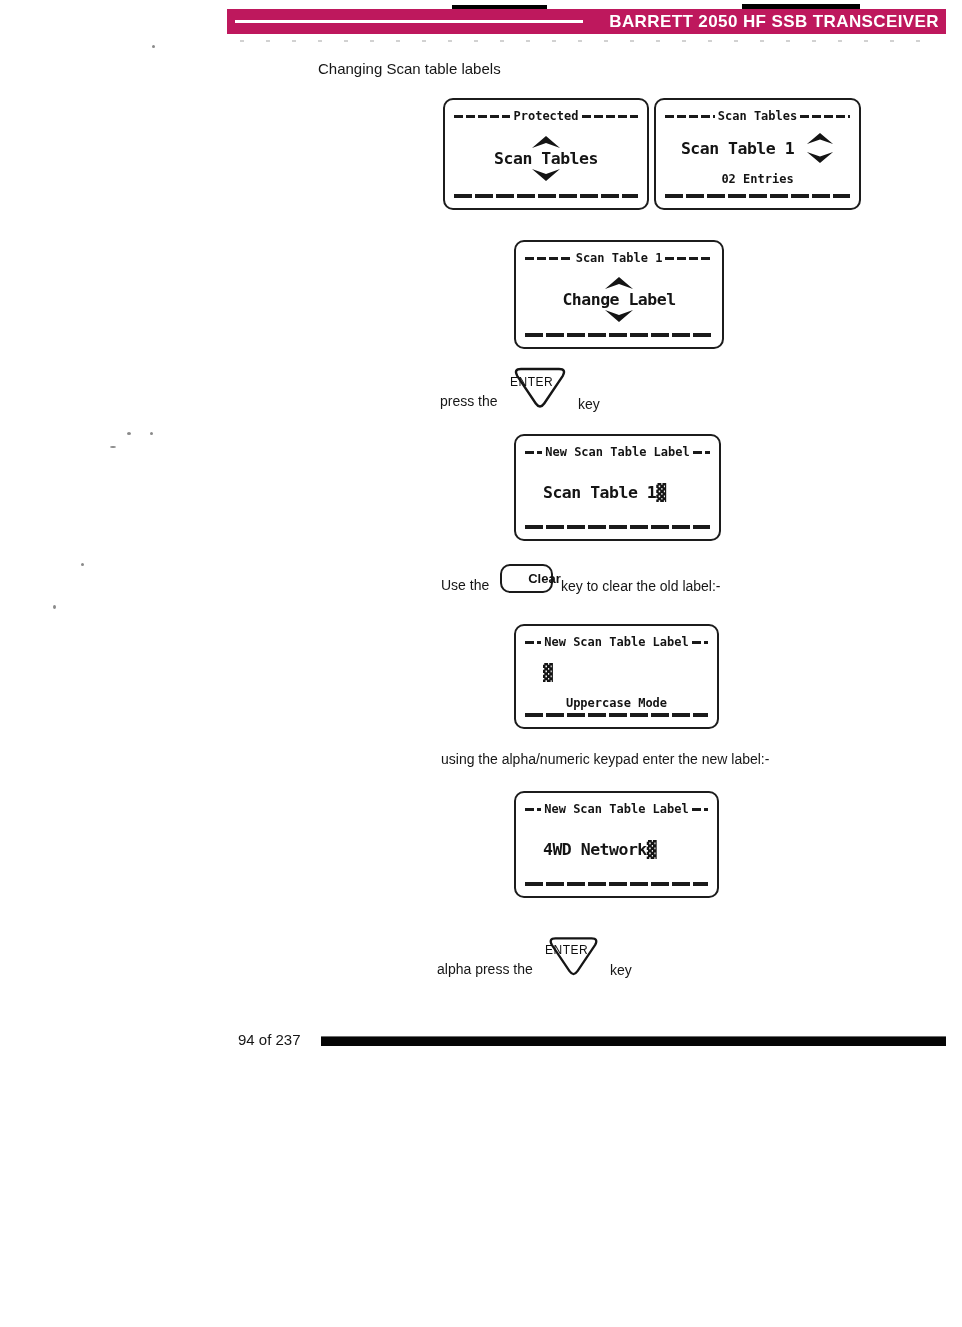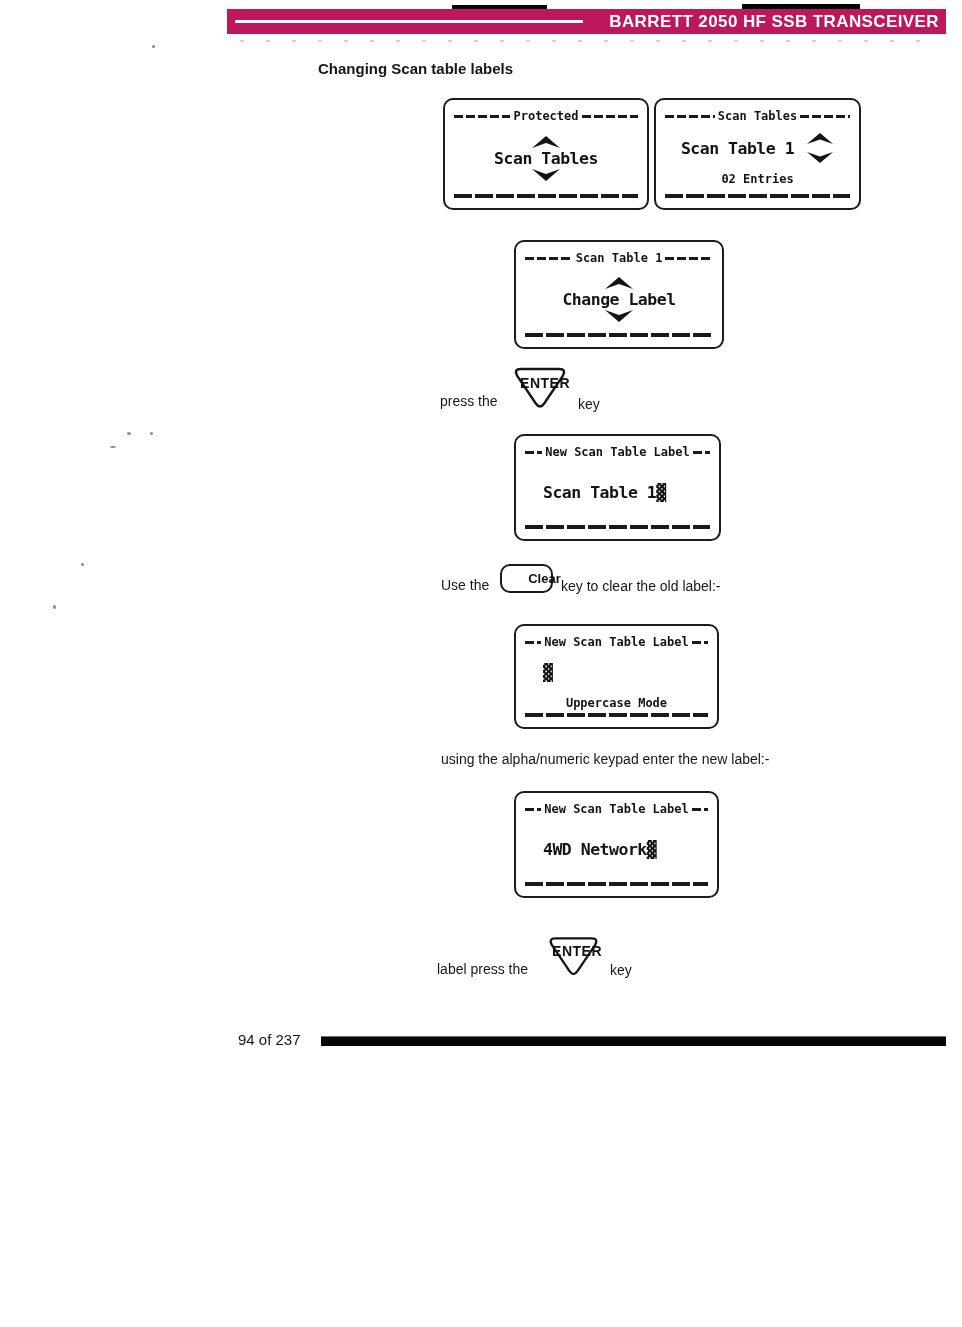--- a/index.html
+++ b/index.html
@@ -22,21 +22,21 @@
     color:#fff; font-size:17px; font-weight:bold; letter-spacing:.4px;
     white-space:nowrap;
   }
   .smudge { position:absolute; background:#000; }
   .scan-dotline {
     position:absolute; left:240px; top:40px; width:700px; height:2px; opacity:.45;
     background:repeating-linear-gradient(90deg,#9a9a9a 0 4px, transparent 4px 26px);
   }
 
   
-  .heading { position:absolute; left:318px; top:60px; font-size:15px; font-weight:bold; }
+  .heading { position:absolute; left:318px; top:60px; font-size:15px; font-weight:normal; }
   .body-text { position:absolute; font-size:14px; white-space:nowrap; color:#161616; }
 
   
   .lcd {
     position:absolute; box-sizing:border-box;
     border:2px solid #1c1c1c; border-radius:10px; background:#fff;
     display:flex; flex-direction:column;
     font-family:"DejaVu Sans Mono", monospace; font-weight:bold; color:#141414;
   }
   .lcd-title { display:flex; align-items:center; margin:9px 9px 0 9px; }
@@ -56,22 +56,22 @@
   .arrow-svg { display:block; }
   .main-row { display:flex; align-items:center; }
   .arrow-stack { display:flex; flex-direction:column; gap:4px; margin-left:12px; }
   .left-body { align-items:flex-start; padding-left:27px; }
   .cursor { letter-spacing:0; }
 
   
   .enter-key { position:absolute; }
   .enter-key svg { display:block; }
   .enter-key .etxt {
-    position:absolute; left:0; right:0; top:9px; text-align:right;
-    font-size:14px; font-weight:bold; letter-spacing:.5px; color:#111;
+    position:absolute; left:0; right:0; top:9px; text-align:left;
+    font-size:12px; font-weight:normal; letter-spacing:.5px; color:#111;
   }
   .clear-key {
     position:absolute; box-sizing:border-box;
     border:2px solid #1a1a1a; border-radius:10px; background:#fff;
     display:flex; align-items:center; justify-content:center;
     font-size:13px; font-weight:bold; color:#111;padding-left:36px;
   }
 
   
   .footer-text { position:absolute; left:238px; top:1031px; font-size:15px; }
@@ -201,21 +201,21 @@
       <div class="rule"></div>
       <div class="t">New Scan Table Label</div>
       <div class="rule"></div>
     </div>
     <div class="lcd-body left-body">
       <div class="lcd-main"><span>4WD Network</span><span class="cursor">▓</span></div>
     </div>
     <div class="lcd-bottom"></div>
   </div>
 
-  <div class="body-text" style="left:437px; top:961px;">label press the</div>
+  <div class="body-text" style="left:437px; top:961px;">alpha press the</div>
   <div class="enter-key" style="left:545px; top:935px; width:57px; height:42px;">
     <svg width="57" height="42" viewBox="0 0 60 43">
       <path d="M11 3 L49 3 Q56.5 3 52.8 9.8 L34.2 37.5 Q30 43.5 25.8 37.5 L7.2 9.8 Q3.5 3 11 3 Z" fill="#ffffff" stroke="#151515" stroke-width="2.4" stroke-linejoin="round"></path>
     </svg>
     <div class="etxt" style="top:8px;">ENTER</div>
   </div>
   <div class="body-text" style="left:610px; top:962px;">key</div>
 
   <div class="footer-text">94 of 237</div>
   <div class="footer-bar"></div>

